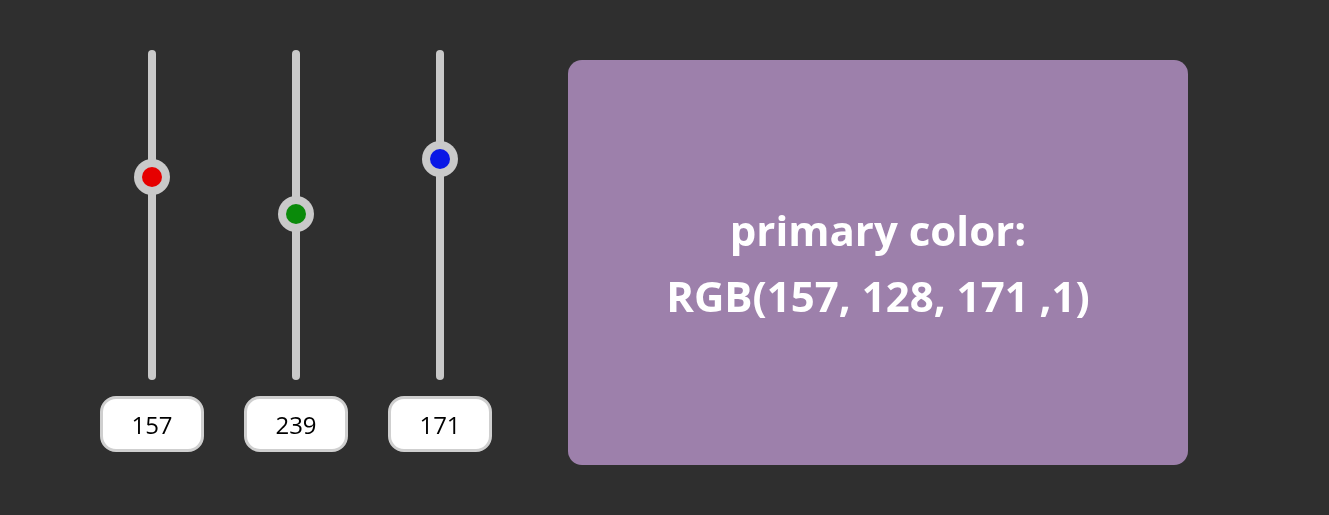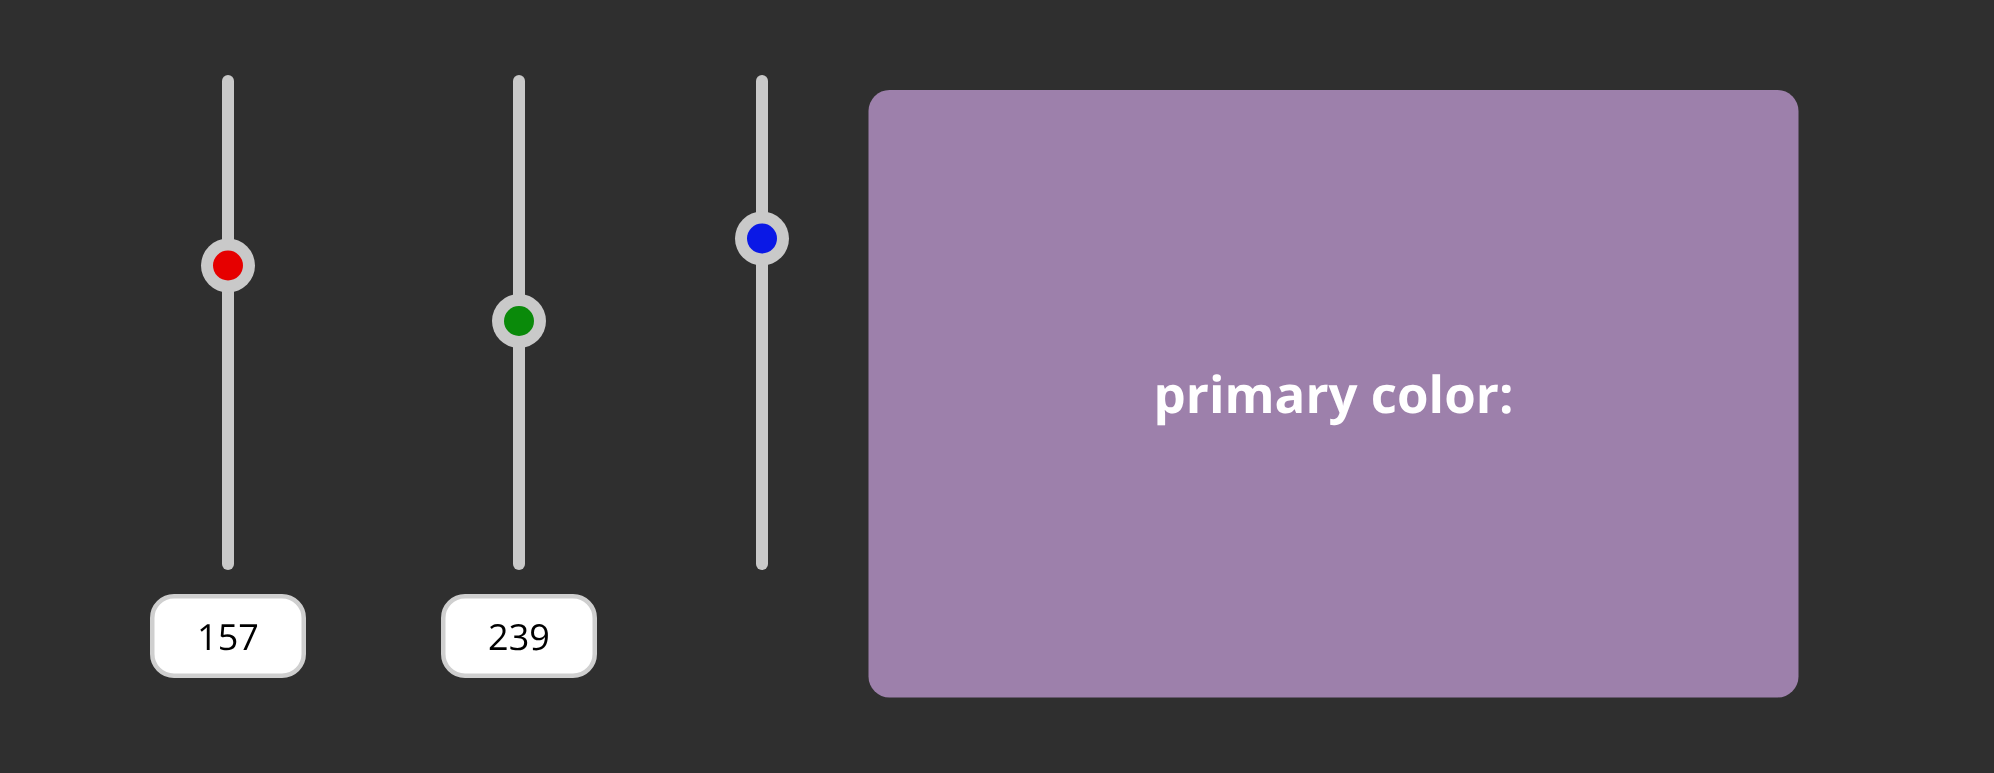--- a/index.html
+++ b/index.html
@@ -6,21 +6,21 @@
   html, body { width: 1329px; height: 515px; }
   body {
     background: #2f2f2f;
     font-family: "Segoe UI", "Open Sans", Arial, sans-serif;
     display: flex;
     align-items: flex-start;
     padding: 50px 40px 0 40px;
   }
   .sliders {
     display: flex;
-    gap: 90px;
+    gap: 40px;
     margin-left: 60px;
   }
   .slider-col {
     display: flex;
     flex-direction: column;
     align-items: center;
   }
   .track-wrap {
     position: relative;
     width: 40px;
@@ -58,32 +58,32 @@
     background: #fff;
     border: 3px solid #cfcfcf;
     border-radius: 16px;
     display: flex;
     align-items: center;
     justify-content: center;
     font-size: 24px;
     color: #000;
   }
   .swatch {
-    margin-left: 51px;
+    margin-left: 76px;
     margin-top: 10px;
     width: 620px;
     height: 405px;
     border-radius: 14px;
     display: flex;
     flex-direction: column;
     align-items: center;
     justify-content: center;
     color: #fff;
     font-weight: 700;
-    font-size: 34px;
+    font-size: 42px;
     line-height: 1.55;
     text-align: center;
   }
 </style>
 </head>
 <body>
 
 <div class="sliders">
 
   <div class="slider-col">
@@ -106,19 +106,21 @@
     <div class="value-box">239</div>
   </div>
 
   <div class="slider-col">
     <div class="track-wrap">
       <div class="track"></div>
       <div class="thumb" id="thumb-b" style="top: 32.9412%;">
         <div class="thumb-inner" id="inner-b" style="background: rgb(10, 24, 230);"></div>
       </div>
     </div>
+    <div class="value-box">171</div>
   </div>
 
 </div>
 
 <div class="swatch" id="swatch" style="background: rgb(157, 128, 171);">
   <div>primary color:</div>
+  <div>RGB(157, 128, 171 ,1)</div>
 </div>
 
 </body></html>

